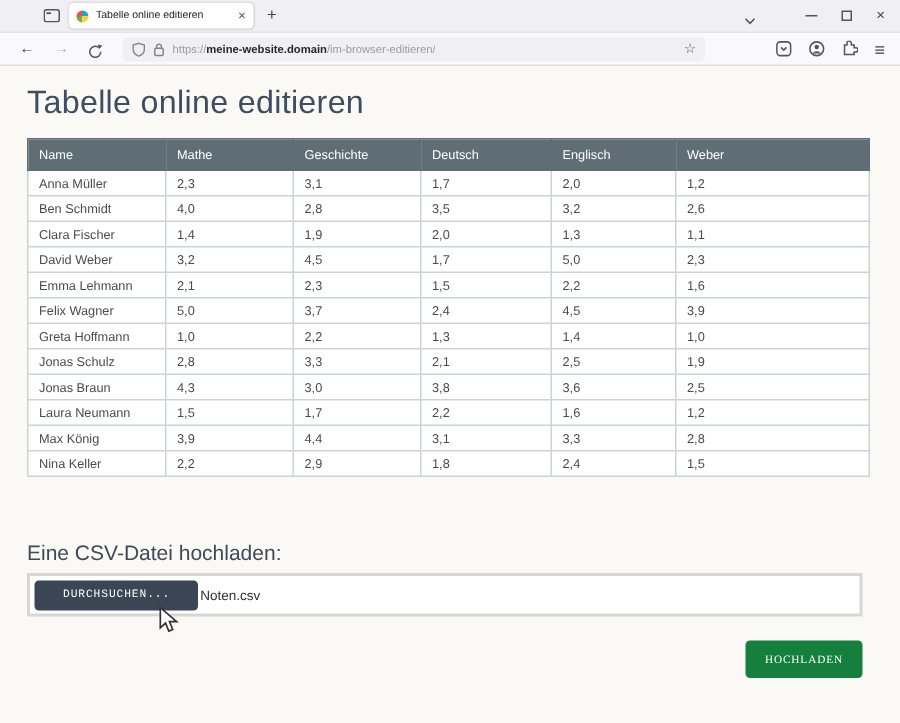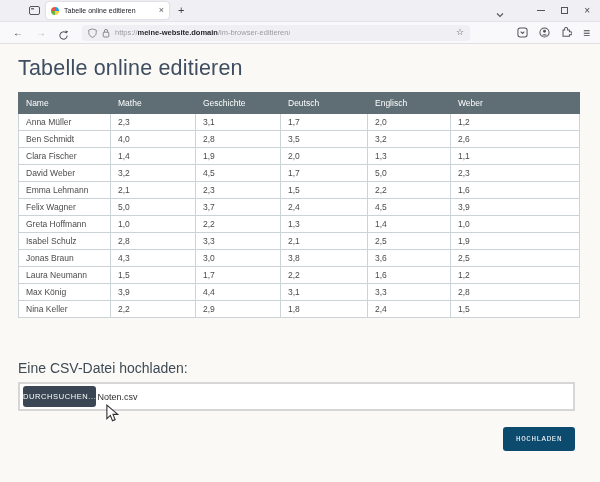--- a/index.html
+++ b/index.html
@@ -44,25 +44,25 @@
   table, td, th { border:1px solid #ccd3d7; }
   table { border-color:#a3aeb4; }
   thead th { background:var(--header-bg,#5e6e74); color:#fff; font-weight:400; font-size:8.5px;
              text-align:left; padding:5px 2px 5px 7px; border-color:#5e6e74; }
   tbody td { background:#fff; color:#4b4b4b; font-size:8.5px; padding:3px 2px 3px 7px; height:16px; }
 
   .upload-label { margin-top:42px; font-size:14px; color:#3e4a55; }
   .upload-box { margin-top:6px; width:557px; height:29px; background:#fff; border:2px solid #d6d6d6;
                 display:flex; align-items:center; padding:0 3px; }
   .browse-btn { background:var(--btn-dark,#3a4653); color:#fff; border:none; border-radius:3px;
-                font-family:Liberation Sans, sans-serif; font-size:7.5px; letter-spacing:.6px; padding:6px 0; }
+                font-family:Liberation Mono, monospace; font-size:7.5px; letter-spacing:.6px; padding:6px 19px; }
   .filename { font-size:9px; color:#2f2f2f; margin-left:1px; }
 
   .submit-row { display:flex; justify-content:flex-end; margin-top:16px; }
-  .submit-btn { background:#0c4a6e; color:#fff; border:none; border-radius:3px; font-family:Liberation Mono, monospace;
+  .submit-btn { background:#15803d; color:#fff; border:none; border-radius:3px; font-family:Liberation Serif, serif;
                 font-size:7.5px; letter-spacing:.6px; padding:8px 13px; }
 
   .cursor { position:absolute; left:105px; top:404px; pointer-events:none; }
 </style>
 </head>
 <body>
 
 <div class="tabbar">
   <span class="ffview">
     <svg width="11" height="9" viewBox="0 0 11 9">
@@ -199,21 +199,21 @@
         </tr>
         <tr>
           <td>Greta Hoffmann</td>
           <td>1,0</td>
           <td>2,2</td>
           <td>1,3</td>
           <td>1,4</td>
           <td>1,0</td>
         </tr>
         <tr>
-          <td>Isabel Schulz</td>
+          <td>Jonas Schulz</td>
           <td>2,8</td>
           <td>3,3</td>
           <td>2,1</td>
           <td>2,5</td>
           <td>1,9</td>
         </tr>
         <tr>
           <td>Jonas Braun</td>
           <td>4,3</td>
           <td>3,0</td>

